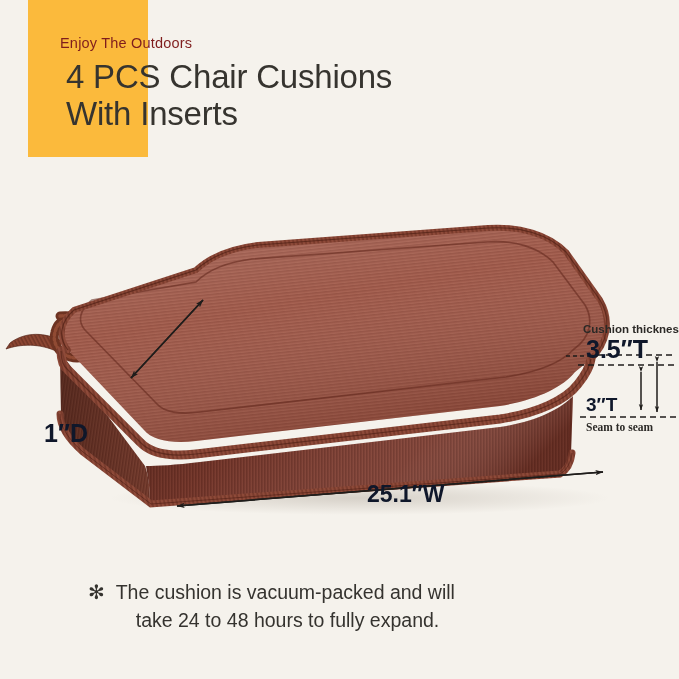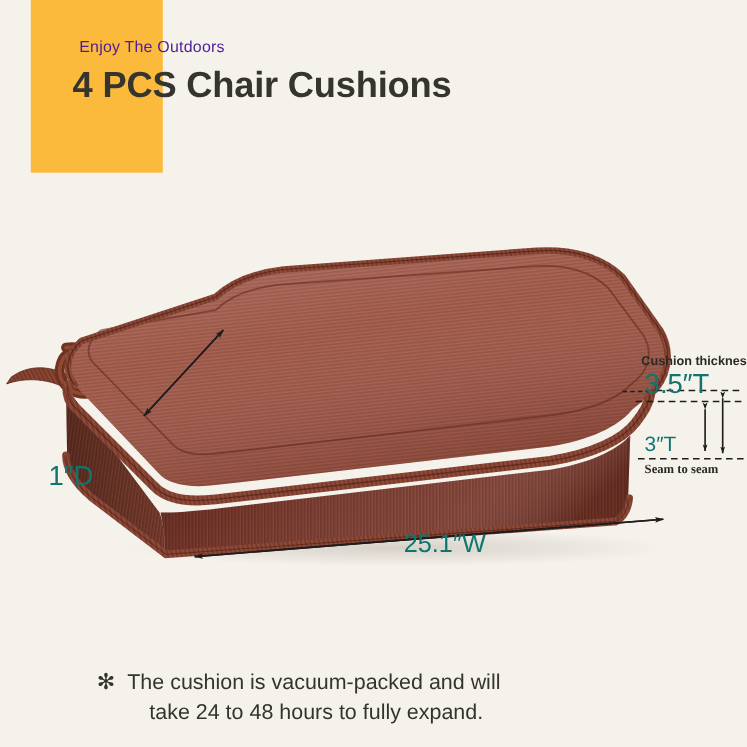--- a/index.html
+++ b/index.html
@@ -19,54 +19,54 @@
 
   #accent-bar {
     position: absolute;
     left: 28px; top: 0;
     width: 120px; height: 157px;
     background: #fbba3c;
   }
 
   #eyebrow {
     position: absolute;
-    left: 72px; top: 35px;
+    left: 60px; top: 35px;
     font-size: 14.5px;
     letter-spacing: .2px;
-    color: #4c1d95;
+    color: #7f1d1d;
     font-weight: 400;
     white-space: nowrap;
   }
 
   #title-line1, #title-line2 {
     position: absolute;
     left: 66px;
     font-size: 33px;
-    font-weight: bold;
+    font-weight: normal;
     color: #36342f;
     letter-spacing: -0.2px;
     white-space: nowrap;
     line-height: 1;
   }
   #title-line1 { top: 60px; }
   #title-line2 { top: 97px; }
 
   
   #product-figure {
     position: absolute;
     left: 0; top: 210px;
     width: 679px; height: 320px;
   }
   #cushion-svg { position: absolute; left: 0; top: 0; }
 
   
   .dim-label {
     position: absolute;
-    font-weight: normal;
-    color: #0f766e;
+    font-weight: bold;
+    color: #0f172a;
     white-space: nowrap;
   }
   #label-depth   { left: 44px;  top: 419px; font-size: 25px; }
   #label-width   { left: 367px; top: 481px; font-size: 23px; }
   #label-thick   { left: 586px; top: 335px; font-size: 25px; }
   #label-seam-th { left: 586px; top: 394px; font-size: 19px; }
 
   .dim-caption {
     position: absolute;
     font-size: 11.5px;
@@ -80,37 +80,37 @@
   #annotations-svg { position: absolute; left: 0; top: 0; width: 679px; height: 679px; }
 
   
   #footnote {
     position: absolute;
     left: 0; top: 578px; width: 543px;
     text-align: center;
     font-size: 19.5px;
     color: #35332f;
     line-height: 1.42;
-    margin-top: 28px;
   }
   #footnote .star { font-size: 20px; }
   #footnote-line1 { display: block; }
   #footnote-line2 { display: block; padding-left: 32px; }
 </style>
 </head>
 <body>
 
 <div id="header-block">
 
   <div id="accent-bar"></div>
 
   <div id="eyebrow">Enjoy The Outdoors</div>
 
   <div id="title-line1">4 PCS Chair Cushions</div>
 
+  <div id="title-line2">With Inserts</div>
 </div>
 
 <div id="product-figure">
   <svg id="cushion-svg" width="679" height="320" viewBox="0 0 679 320">
     <defs>
 
       <pattern id="ribTop" width="6" height="3.1" patternUnits="userSpaceOnUse" patternTransform="rotate(-6)">
         <rect width="6" height="3.1" fill="#9d5444"></rect>
         <rect width="6" height="1.35" fill="#8d4839" opacity="0.75"></rect>
         <rect y="2.2" width="6" height="0.6" fill="#b06a58" opacity="0.45"></rect>

